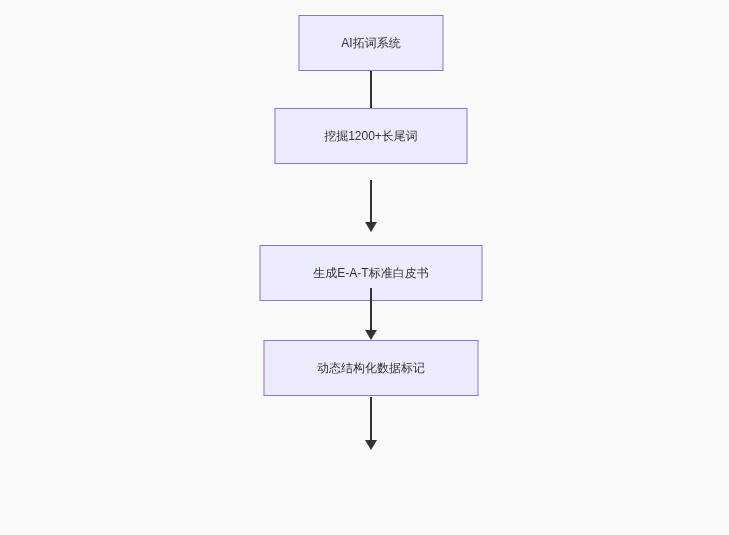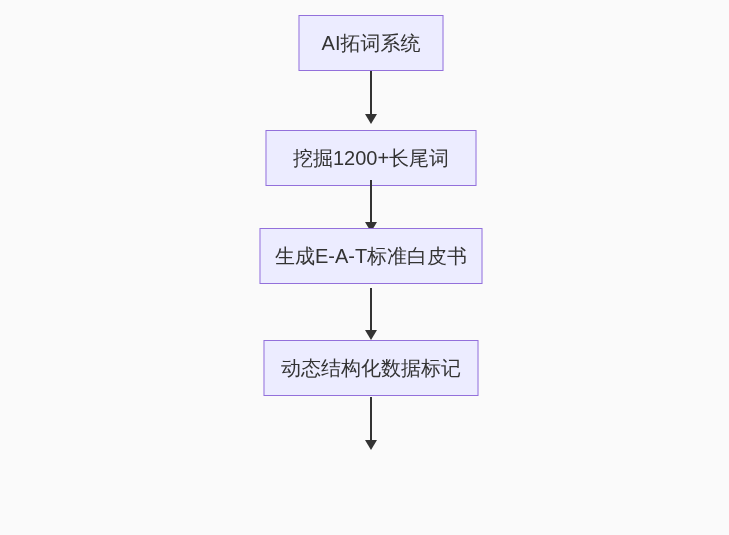--- a/index.html
+++ b/index.html
@@ -16,27 +16,27 @@
   .node {
     position: absolute;
     left: 371px;
     transform: translateX(-50%);
     height: 56px;
     background: #ececff;
     border: 1px solid #9370db;
     display: flex;
     align-items: center;
     justify-content: center;
-    font-size: 20px;
+    font-size: 12px;
     color: #333333;
     white-space: nowrap;
   }
   .node.n1 { top: 15px;  width: 145px; }
-  .node.n2 { top: 108px; width: 211px; margin-top: 22px; }
-  .node.n3 { top: 228px; width: 223px; }
+  .node.n2 { top: 108px; width: 193px; }
+  .node.n3 { top: 245px; width: 223px; }
   .node.n4 { top: 340px; width: 215px; }
   .node.n5 { top: 450px; width: 234px; }
 
   .arrow {
     position: absolute;
     left: 371px;
     transform: translateX(-50%);
     display: flex;
     flex-direction: column;
     align-items: center;

